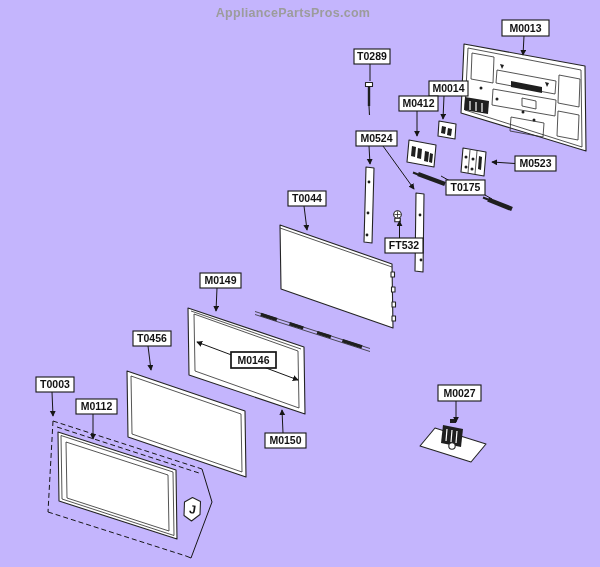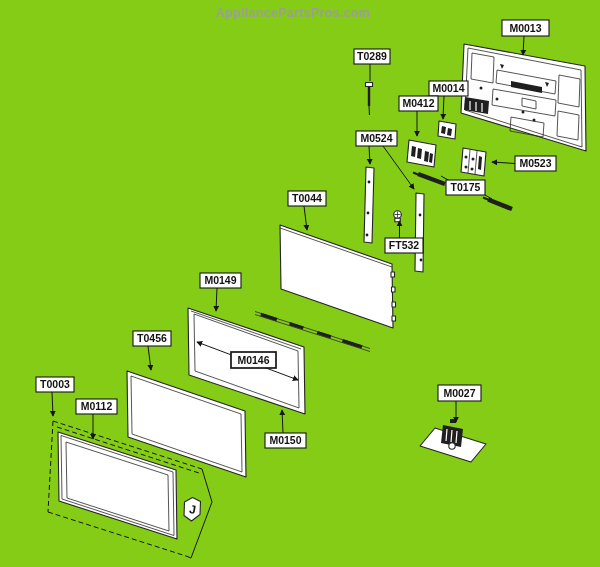--- a/index.html
+++ b/index.html
@@ -1,16 +1,16 @@
 <!DOCTYPE html>
 <html><head>
 <meta charset="utf-8">
 <style>
   html,body{margin:0;padding:0;background:#ffffff;}
-  .stage{position:relative;width:600px;height:567px;background:#84cc16;
+  .stage{position:relative;width:600px;height:567px;background:#c4b5fd;
          font-family:"Liberation Sans",sans-serif;overflow:hidden;text-align:center;}
   svg{display:block;}
   .wm{font:bold 12.5px "Liberation Sans",sans-serif;fill:#9c9c9c;letter-spacing:.3px;text-anchor:middle;}
   .callout rect{fill:#ffffff;stroke:#161616;stroke-width:1.1;}
   .callout text{font:bold 10.5px "Liberation Sans",sans-serif;fill:#121212;text-anchor:middle;}
   .callout.bold rect{stroke-width:1.7;}
   .ln{stroke:#161616;stroke-width:1;fill:none;}
   .part{stroke:#242424;stroke-width:1.1;fill:#ffffff;stroke-linejoin:round;}
   .thin{stroke:#2a2a2a;stroke-width:.8;fill:none;stroke-linejoin:round;}
   .dk{fill:#1f1f1f;stroke:none;}

